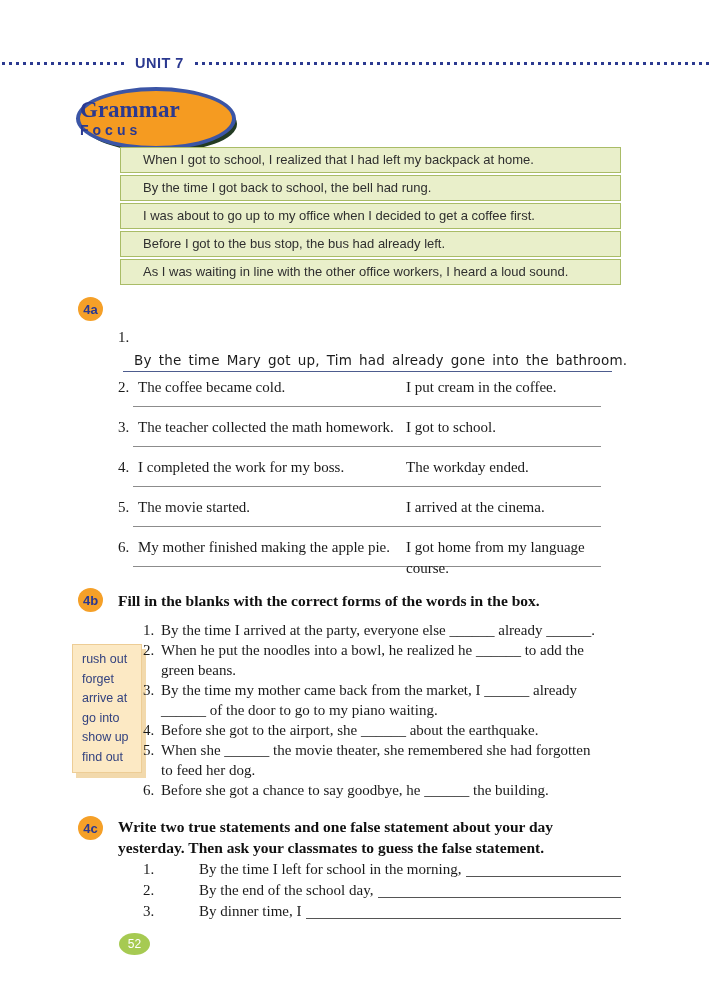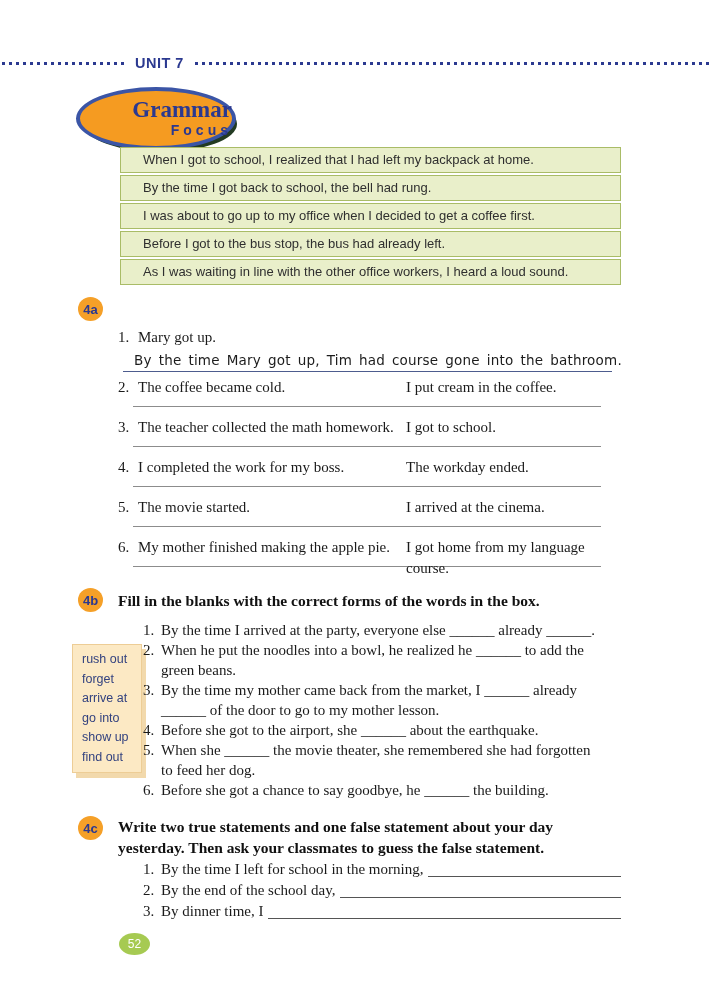--- a/index.html
+++ b/index.html
@@ -13,21 +13,21 @@
   .dots-left{width:126px;margin-right:9px;}
   .dots-right{flex:1;margin-left:9px;}
   .unit-label{font-family:"Liberation Sans",sans-serif;font-weight:bold;font-size:14.5px;
               color:#2B3990;letter-spacing:.5px;white-space:nowrap;}
 
   
   .oval-shadow{position:absolute;left:84px;top:96px;width:153px;height:56px;border-radius:50%;
                background:#233b23;}
   .gf-oval{position:absolute;left:76px;top:87px;width:152px;height:55px;border-radius:50%;
            background:#F59B21;border:4px solid #3B55A6;display:flex;flex-direction:column;
-           align-items:flex-end;justify-content:center;}
+           align-items:flex-start;justify-content:center;}
   .gf1{font-family:"Liberation Serif",serif;font-weight:bold;font-size:23px;color:#2B3990;line-height:24px;}
   .gf2{font-family:"Liberation Sans",sans-serif;font-weight:bold;font-size:14px;color:#2B3990;
        letter-spacing:4px;line-height:17px;}
 
   
   .gbox{position:absolute;left:120px;top:147px;width:501px;}
   .grow{height:24px;line-height:24px;background:#E9EFCA;border:1px solid #A9BC67;
         margin-bottom:2px;padding-left:22px;font-family:"Liberation Sans",sans-serif;
         font-size:13px;color:#2f2f2f;white-space:nowrap;overflow:hidden;}
 
@@ -56,21 +56,21 @@
            font-family:"Liberation Sans",sans-serif;font-size:12.5px;color:#33427F;line-height:19.5px;}
   .items-b{position:absolute;left:143px;top:620px;width:508px;font-size:15px;line-height:20px;}
   .fb-item{display:flex;}
   .fb-item .num{width:18px;flex:none;}
   .fb-item .txt{flex:1;}
 
   
   .items-c{position:absolute;left:143px;top:859px;width:480px;font-size:15px;line-height:21px;}
   .wr-item{display:flex;height:21px;}
   .wr-item .num{width:18px;flex:none;}
-  .wr-item .txt{flex:none;white-space:nowrap;}
+  .wr-item .txt{flex:none;white-space:nowrap;margin-left:38px;}
   .wr-item .wline{flex:1;border-bottom:1.2px solid #555;margin:0 2px 3px 5px;}
 
   
   .page-badge{position:absolute;left:119px;top:933px;width:31px;height:22px;border-radius:50%;
               background:#A6CA52;color:#fff;font-family:"Liberation Sans",sans-serif;
               font-weight:normal;font-size:12px;display:flex;align-items:center;justify-content:center;}
 </style>
 </head>
 <body>
 
@@ -94,24 +94,23 @@
     <div class="grow">I was about to go up to my office when I decided to get a coffee first.</div>
     <div class="grow">Before I got to the bus stop, the bus had already left.</div>
     <div class="grow">As I was waiting in line with the other office workers, I heard a loud sound.</div>
   </div>
 
   <div class="sec-badge" style="top:297px;">4a</div>
 
   <div class="items-a">
     <div class="ex-row">
       <span class="num">1.</span>
-      <span class="rcol">Mary got up.</span>
     </div>
     <div class="answer-row">
-      <span class="hand">By the time Mary got up, Tim had course gone into the bathroom.</span>
+      <span class="hand">By the time Mary got up, Tim had already gone into the bathroom.</span>
     </div>
 
     <div class="ex-row">
       <span class="num">2.</span>
       <span class="lcol">The coffee became cold.</span>
       <span class="rcol">I put cream in the coffee.</span>
     </div>
     <div class="blank-line"></div>
 
     <div class="ex-row">
@@ -164,21 +163,21 @@
       <span class="num">2.</span>
       <span class="txt">
         <div>When he put the noodles into a bowl, he realized he ______ to add the</div>
         <div>green beans.</div>
       </span>
     </div>
     <div class="fb-item">
       <span class="num">3.</span>
       <span class="txt">
         <div>By the time my mother came back from the market, I ______ already</div>
-        <div>______ of the door to go to my mother lesson.</div>
+        <div>______ of the door to go to my piano waiting.</div>
       </span>
     </div>
     <div class="fb-item">
       <span class="num">4.</span>
       <span class="txt">Before she got to the airport, she ______ about the earthquake.</span>
     </div>
     <div class="fb-item">
       <span class="num">5.</span>
       <span class="txt">
         <div>When she ______ the movie theater, she remembered she had forgotten</div>

